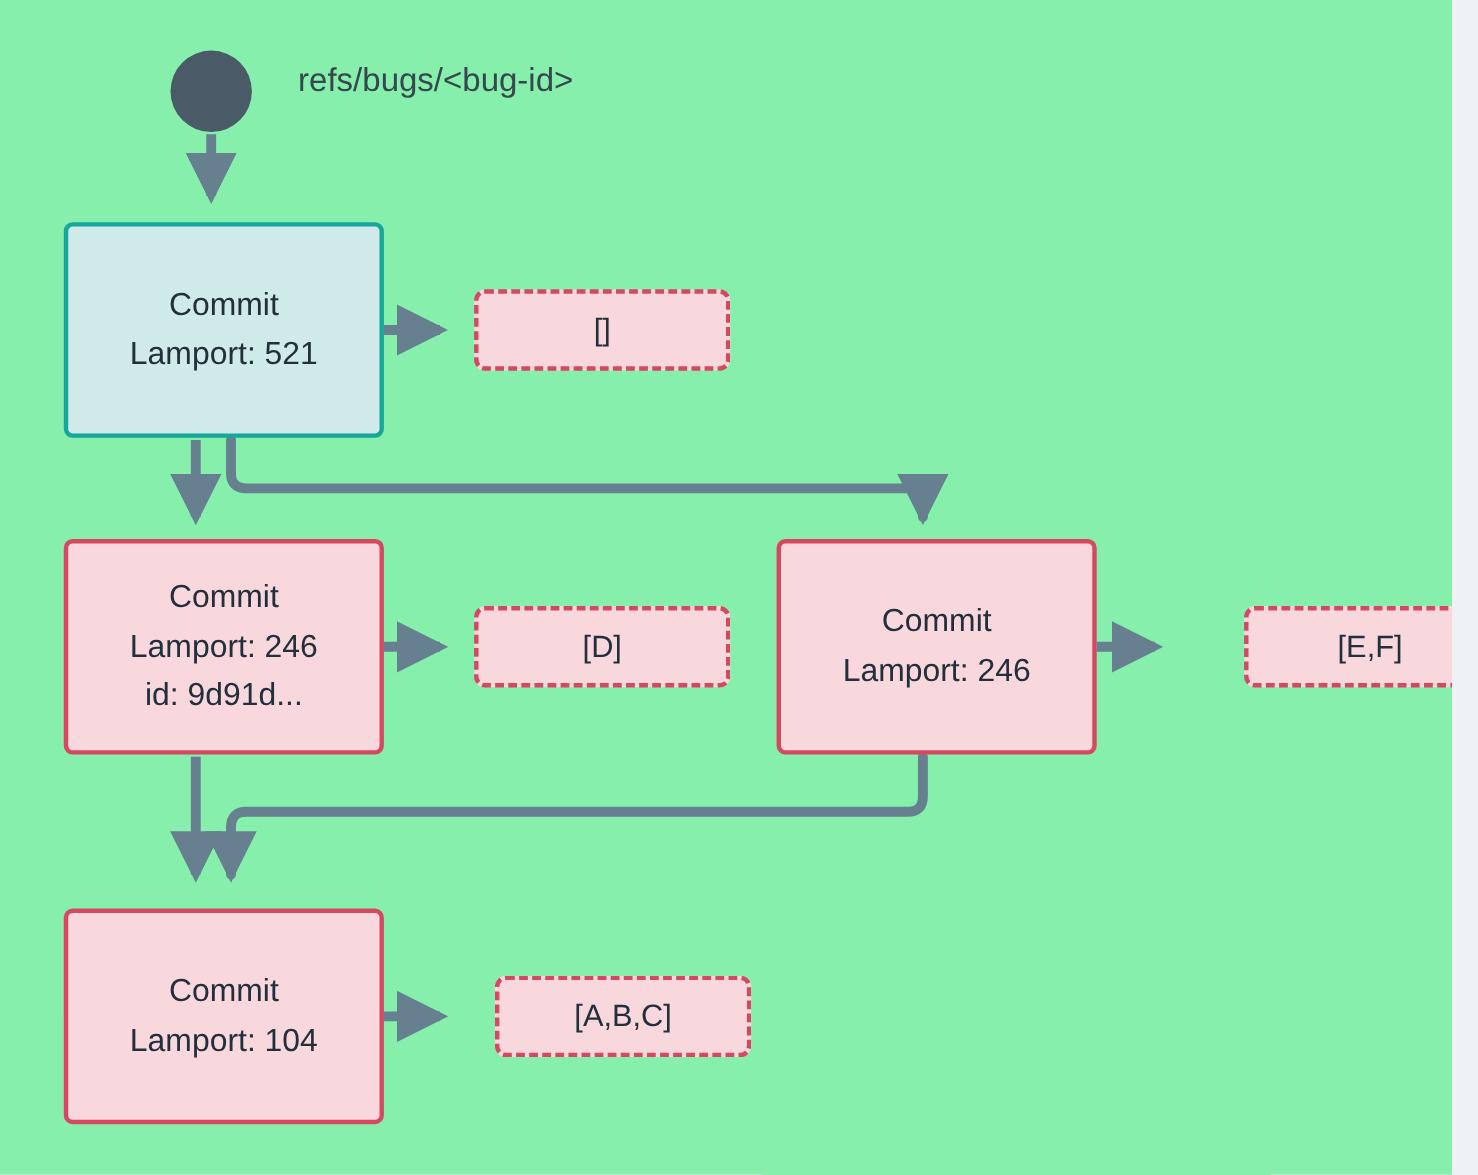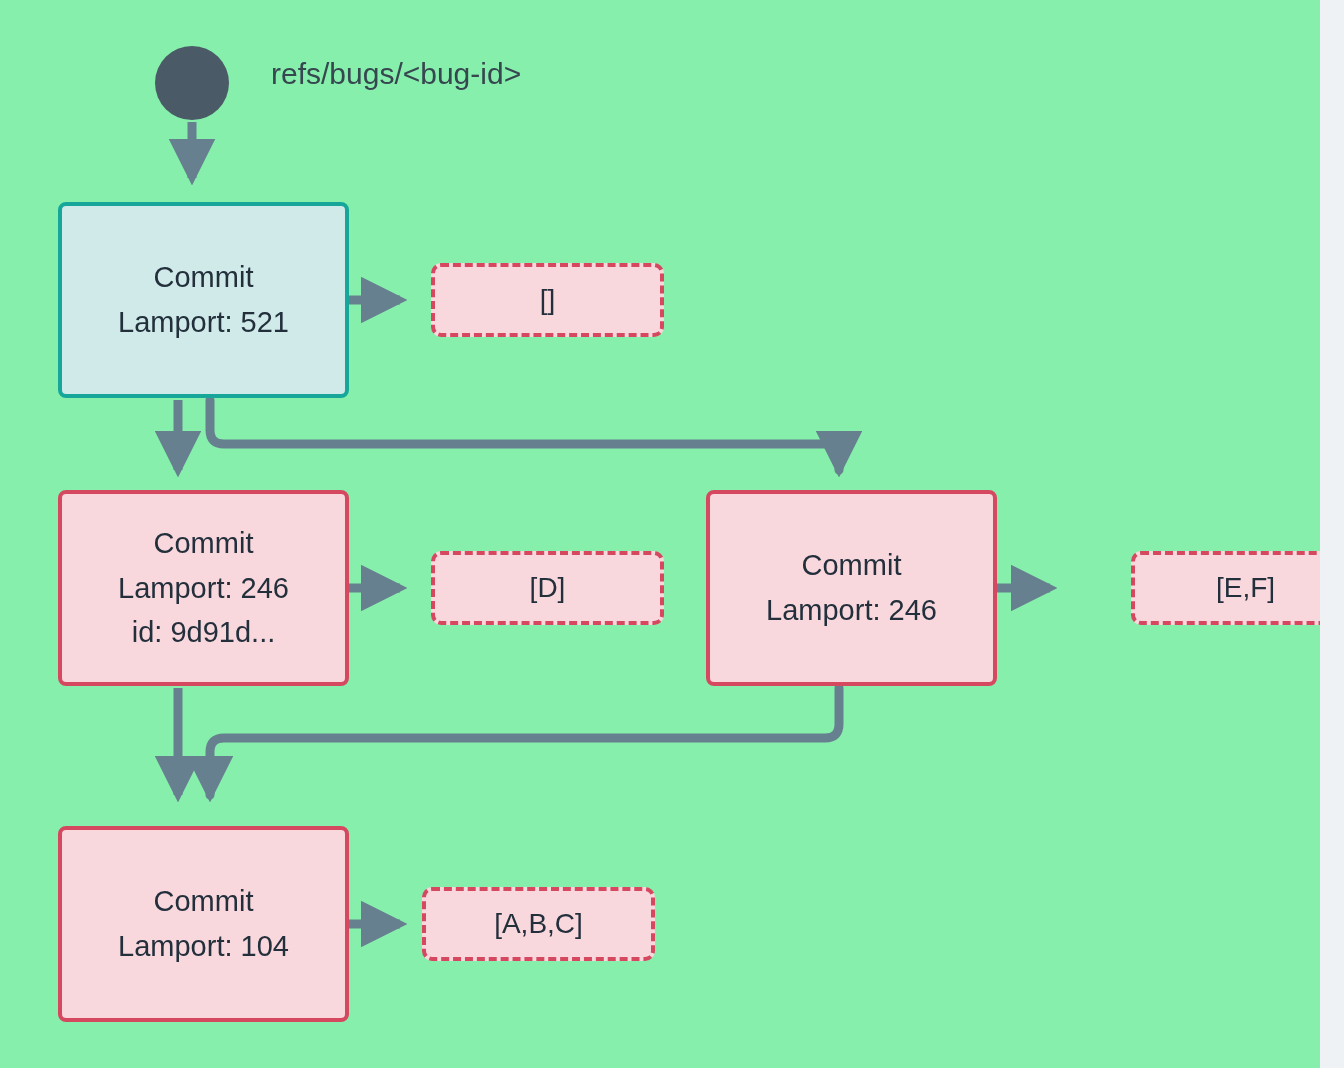--- a/index.html
+++ b/index.html
@@ -139,17 +139,17 @@
 
   <div class="node payload-node" style="left:1119px; top:551px; width:229px; height:74px;">
     <span>[E,F]</span>
   </div>
 
   <div class="node commit-node node-pink" style="left:46px; top:826px; width:291px; height:196px;">
     <div class="line">Commit</div>
     <div class="line">Lamport: 104</div>
   </div>
 
-  <div class="node payload-node" style="left:410px; top:887px; width:233px; height:74px;">
+  <div class="node payload-node" style="left:438px; top:887px; width:233px; height:74px;">
     <span>[A,B,C]</span>
   </div>
 
 </div>
 
 </body></html>

